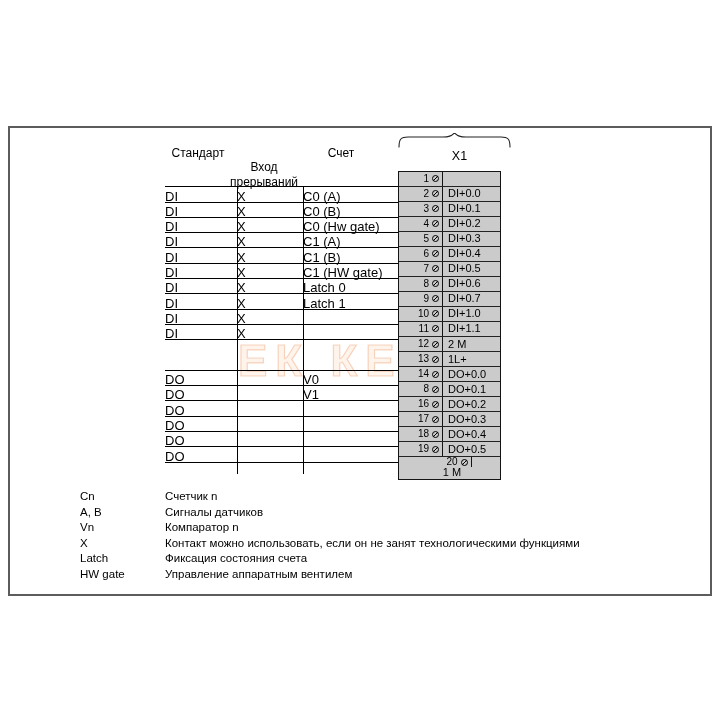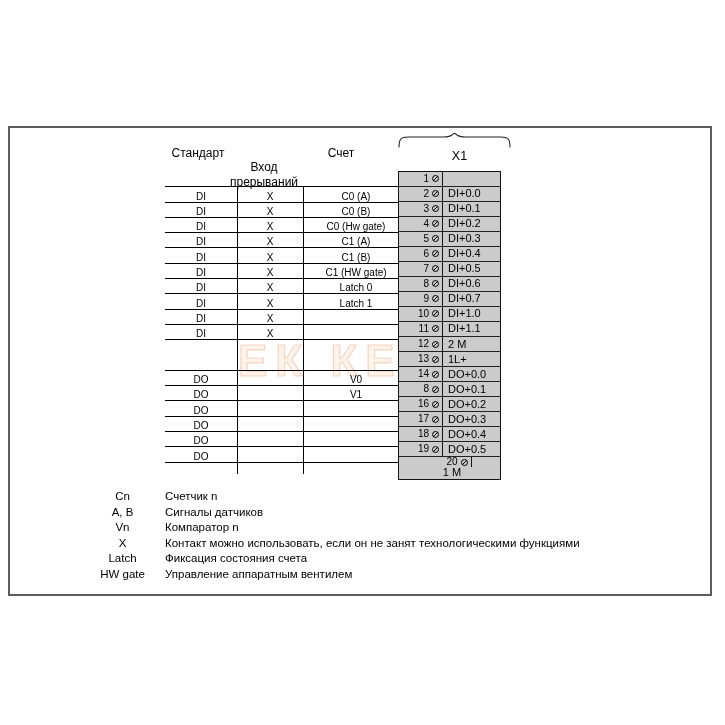--- a/index.html
+++ b/index.html
@@ -13,41 +13,41 @@
   .hdr-cnt{left:312px;top:146px;width:58px;}
   .brace{position:absolute;left:397px;top:133px;width:115px;height:15px;}
   .x1{position:absolute;left:408px;top:149px;width:103px;text-align:center;font-size:12.5px;}
   .watermark{position:absolute;left:238px;top:336px;font-size:44px;font-weight:bold;
              letter-spacing:8px;color:rgba(246,178,130,0.15);
              -webkit-text-stroke:1.2px rgba(232,124,60,0.30);white-space:nowrap;z-index:0;}
   .vline{position:absolute;top:187px;width:1px;height:287px;background:#000;z-index:2;}
   .v1{left:237px;} .v2{left:303px;}
   .leftrows{position:absolute;left:165px;top:172px;width:233px;height:306px;z-index:1;}
   .lrow{position:relative;height:15.3px;}
-  .lcell{position:absolute;bottom:0;font-size:10px;line-height:13px;text-align:center;}
+  .lcell{position:absolute;bottom:0;font-size:13px;line-height:13px;}
   .c-std{left:0;width:72px;}
   .c-irq{left:72px;width:66px;}
   .c-cnt{left:138px;width:106px;}
   .wire{position:absolute;left:0;right:0;bottom:0;height:0;border-bottom:1px solid #000;}
   .tblock{position:absolute;left:398px;top:170.5px;width:103px;height:309px;
           background:#cbcbcb;border:1.5px solid #141414;box-sizing:border-box;
           display:flex;flex-direction:column;z-index:3;}
   .trow{flex:1;display:flex;align-items:center;box-sizing:border-box;
         border-bottom:1px solid #222;}
   .trow:last-child{border-bottom:none;flex-direction:column;}
   .pincell{width:44px;height:100%;box-sizing:border-box;border-right:1.5px solid #141414;
            display:flex;justify-content:flex-end;align-items:center;gap:3px;padding-right:3px;}
   .pinnum{font-size:10px;line-height:10px;}
   .screw{width:7px;height:7px;box-sizing:border-box;border:1px solid #000;border-radius:50%;
          background:linear-gradient(135deg,transparent 44%,#000 44%,#000 58%,transparent 58%);
          flex:0 0 auto;}
   .labelcell{flex:1;padding-left:5px;font-size:11px;line-height:11px;}
   .legend{position:absolute;left:80px;top:489px;width:620px;}
   .legrow{height:15.6px;font-size:11.5px;line-height:15.6px;white-space:nowrap;}
-  .term{display:inline-block;width:85px;vertical-align:top;text-align:center;}
+  .term{display:inline-block;width:85px;vertical-align:top;}
 </style>
 </head>
 <body>
 
 <div class="page">
 
   <div class="frame"></div>
 
   <div class="watermark">ЕК КЕМ</div>
 

